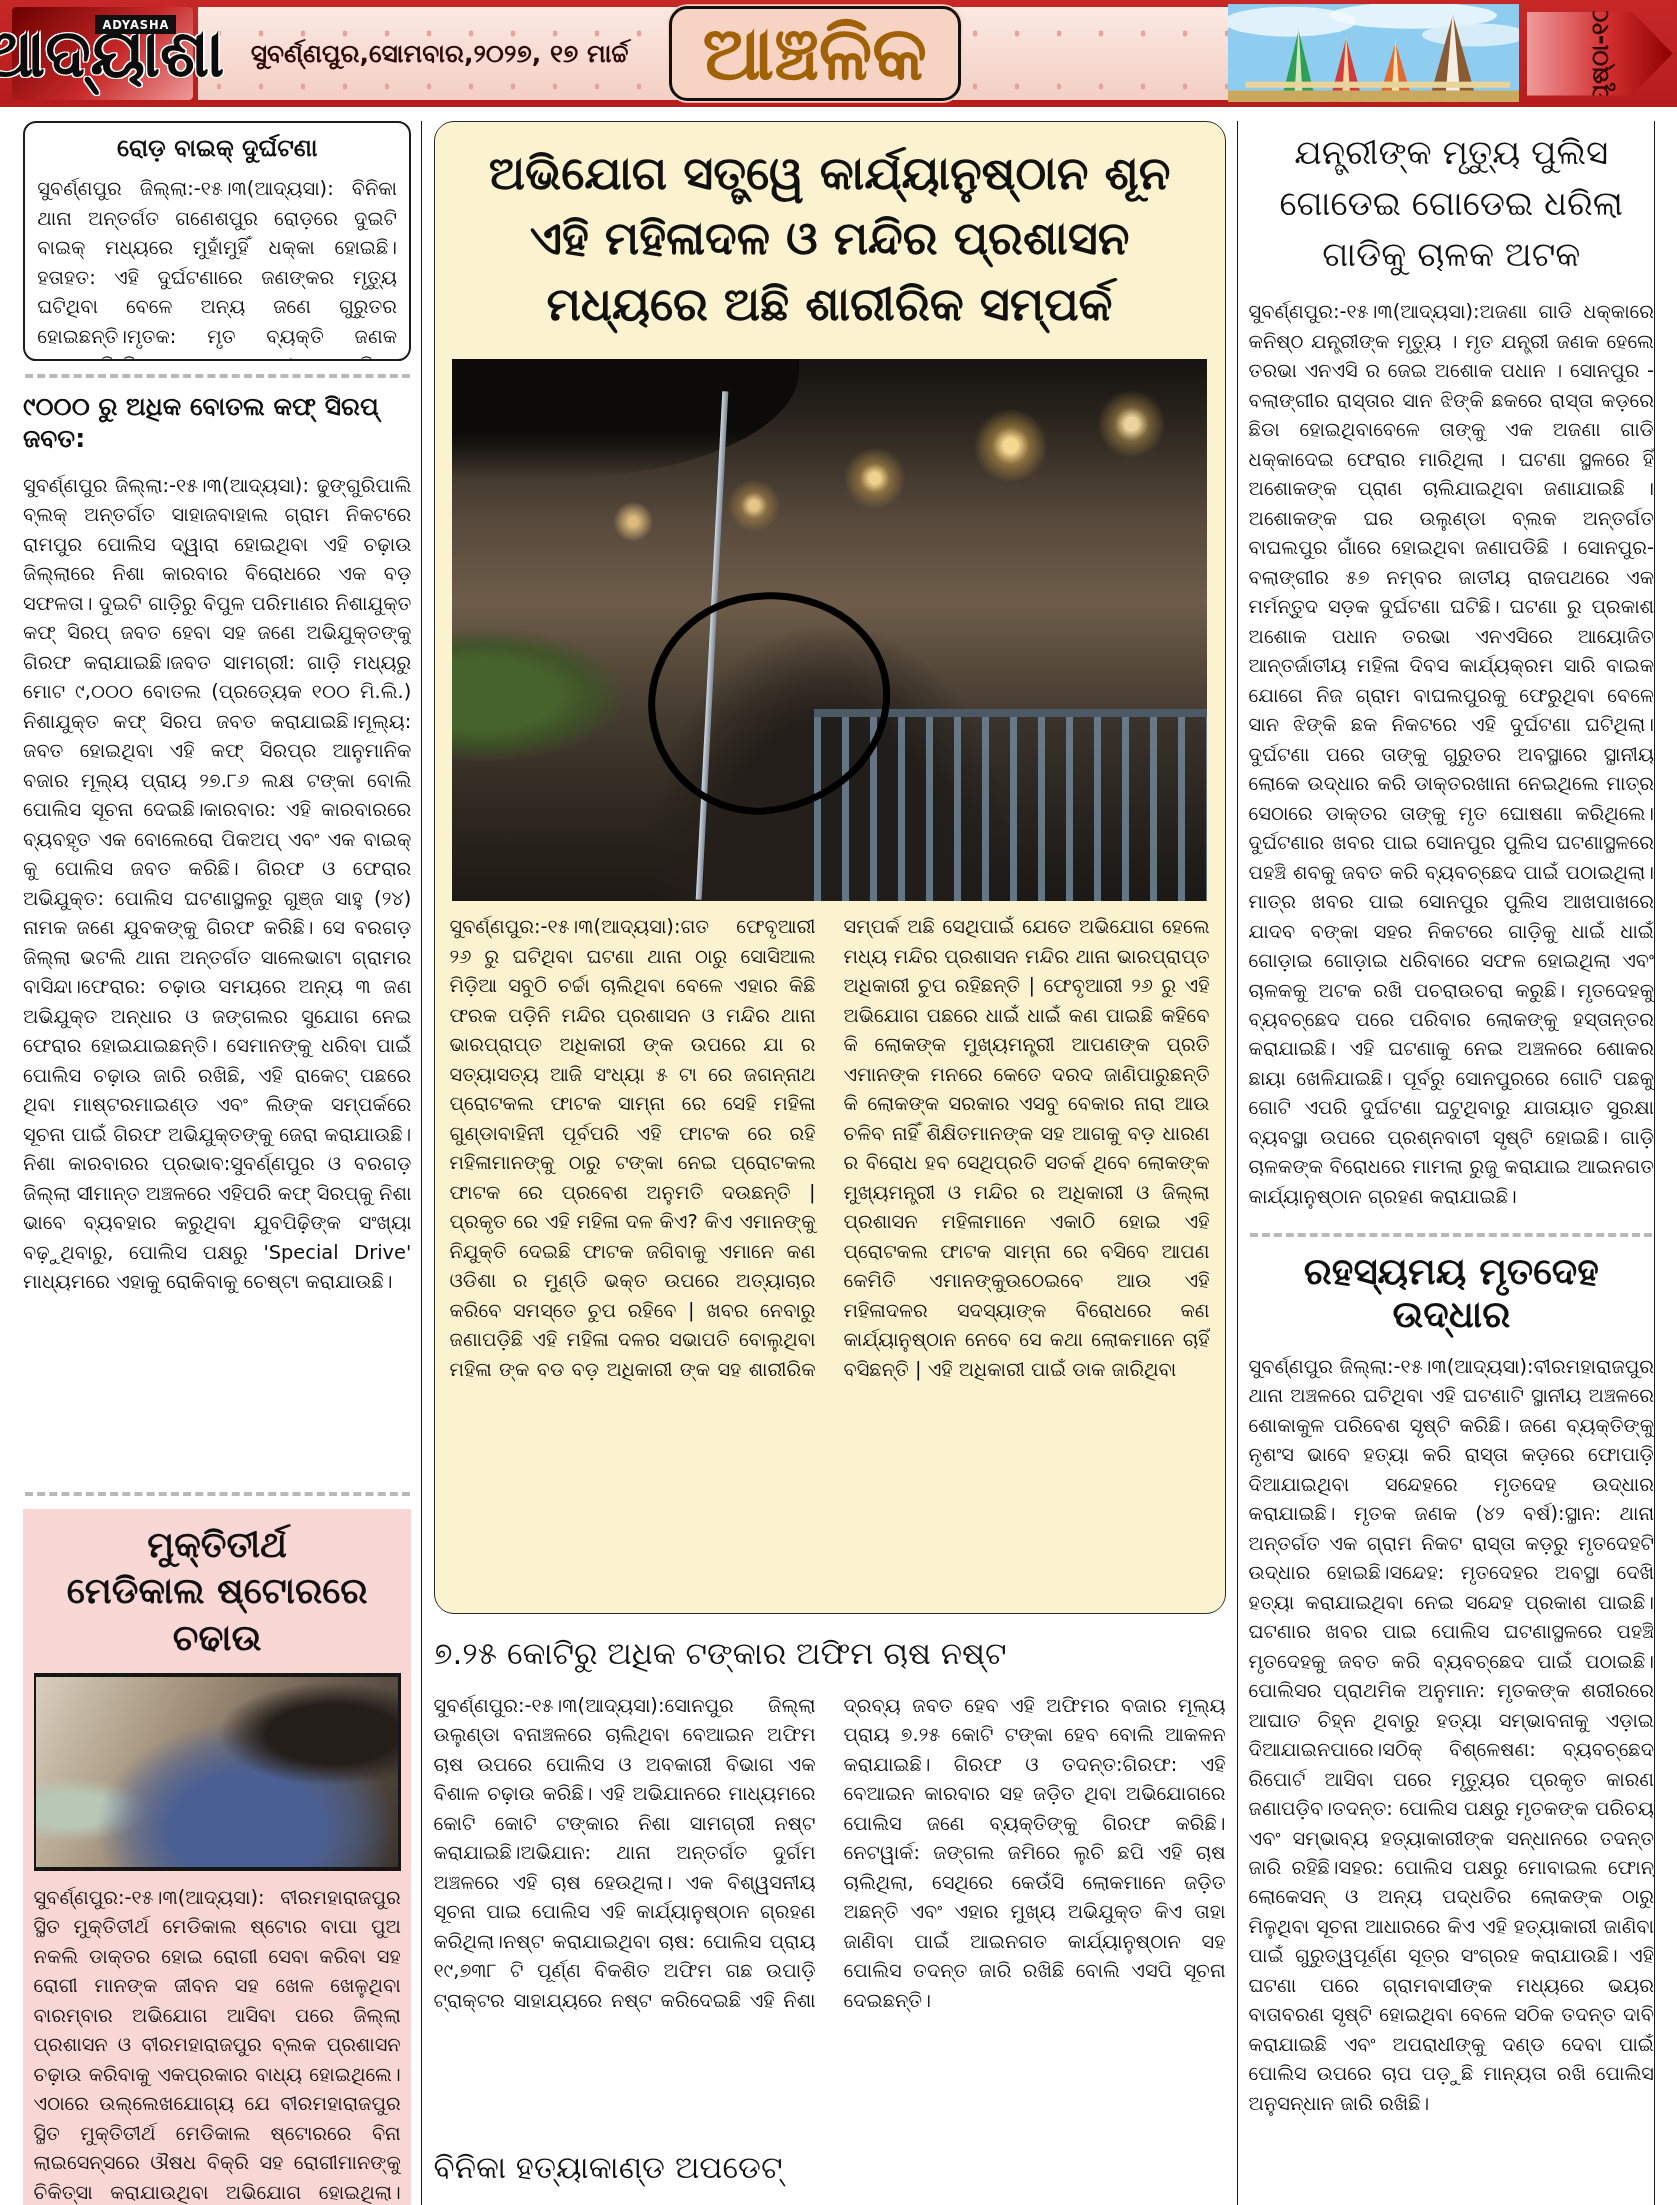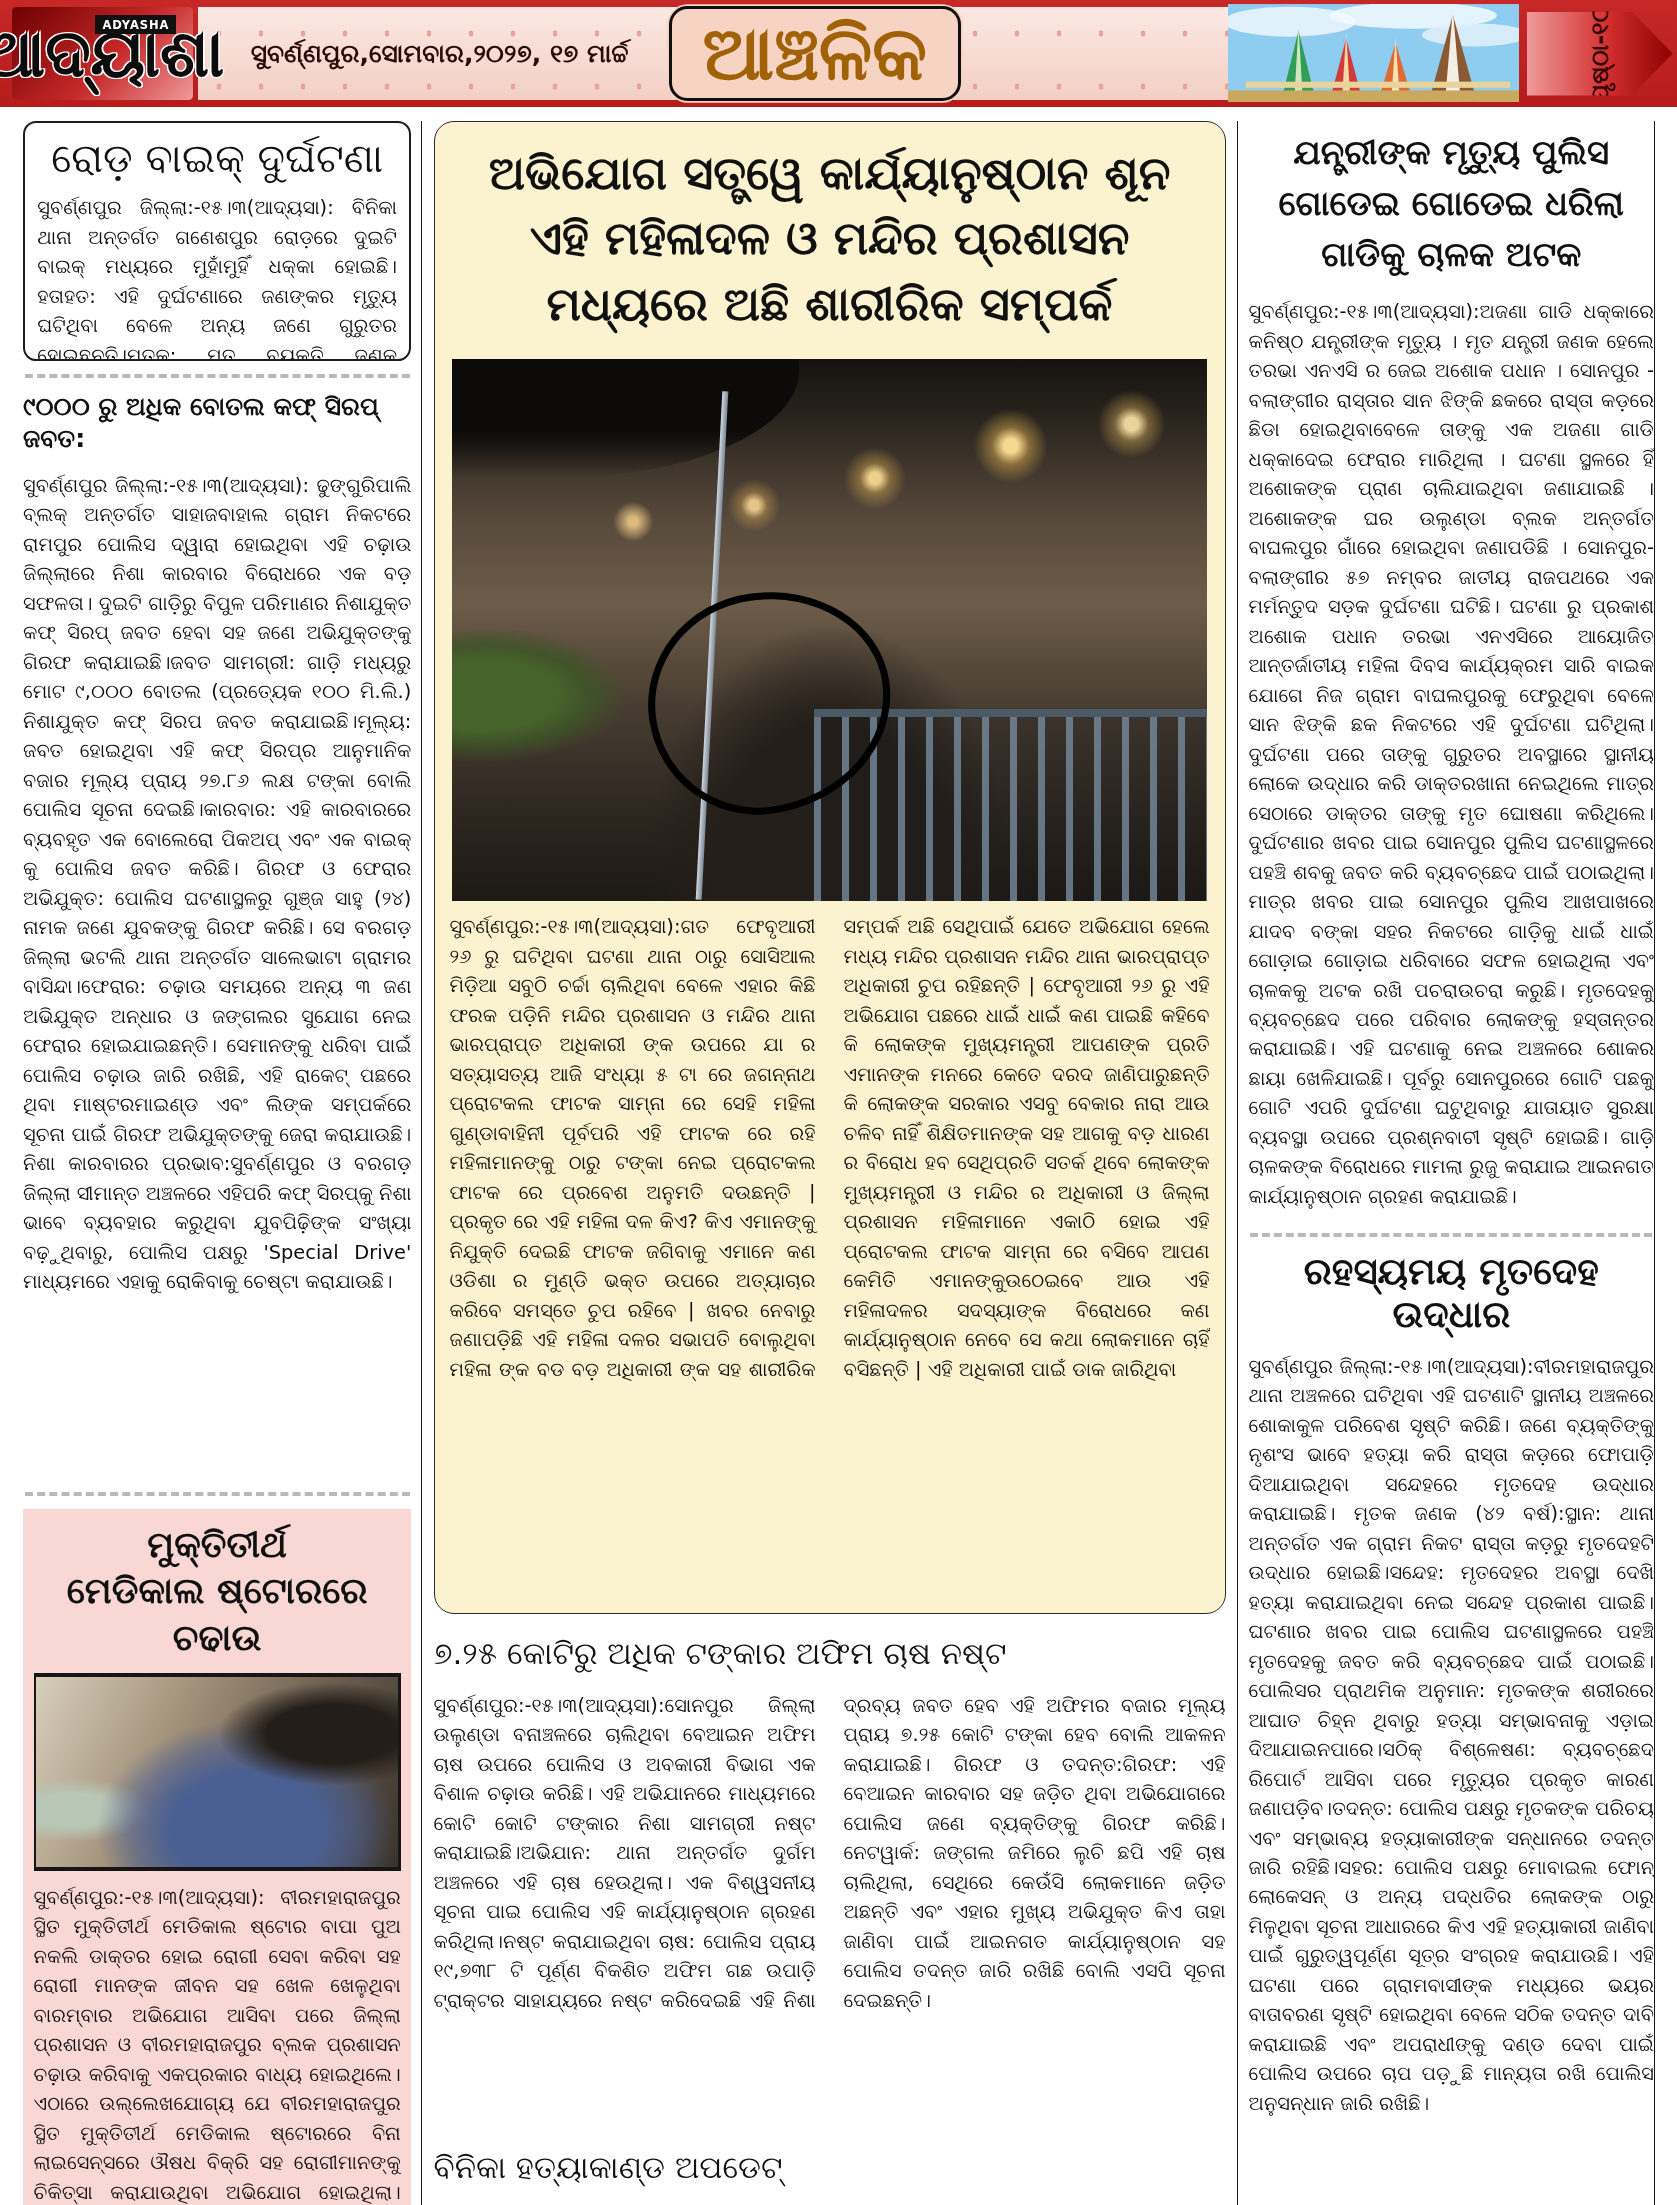--- a/index.html
+++ b/index.html
@@ -35,21 +35,21 @@
            padding:10.6px 22px 0 23px;display:flex;}
   .col{box-sizing:border-box;overflow:hidden;}
   .col-left{width:399px;padding-right:9.7px;border-right:1.3px solid #1a1a1a;}
   .col-center{width:816px;padding:0 11.5px;border-right:1.3px solid #1a1a1a;}
   .col-right{flex:1;padding-left:10.6px;border-right:1.3px solid #1a1a1a;}
   .body-txt{font-size:19.4px;line-height:1.52;text-align:justify;color:#0d0d0d;overflow:hidden;}
   .dotted-sep{border:none;border-top:4.4px dashed #b9b9b9;margin:13.2px 1.8px;}
   
   .box-accident{border:2.2px solid #1c1c1c;border-radius:13.2px;padding:8.8px 12.3px 6.2px;height:240px;
                 box-sizing:border-box;overflow:hidden;}
-  .h-accident{font-size:40px;font-weight:400;text-align:center;margin:2.6px 0 11.5px;line-height:1.2;}
+  .h-accident{font-size:24px;font-weight:700;text-align:center;margin:2.6px 0 11.5px;line-height:1.2;}
   .h-syrup{font-size:25px;font-weight:700;text-align:left;line-height:1.3;margin:11.5px 0 15px;}
   .syrup-body{height:1008px;}
   .pink-box{background:#f8d7d5;margin-top:2.6px;padding:8.8px 10.6px;height:1138px;box-sizing:border-box;overflow:hidden;}
   .h-pink{font-size:36px;font-weight:900;text-align:center;line-height:1.3;margin:3.5px 0 10.6px;}
   .photo-frame{background:#161616;padding:4.4px 2.6px;}
   .photo-left{height:190px;background:
       radial-gradient(ellipse at 82% 30%,#241e1a 0 66px,transparent 115px),
       radial-gradient(ellipse at 58% 80%,#4a5f93 0 75px,rgba(74,95,147,.55) 115px,transparent 150px),
       radial-gradient(ellipse at 10% 70%,#b9c7b6 0 40px,transparent 79px),
       linear-gradient(115deg,#d8cfbd 0%,#a4937c 35%,#6e6052 65%,#3a332c 100%);}
@@ -73,21 +73,21 @@
   .railing{position:absolute;bottom:0;right:0;width:52%;height:34%;
       background:repeating-linear-gradient(90deg,rgba(112,132,150,.85) 0 7px,rgba(20,22,26,.2) 7px 28px);
       border-top:8px solid #4c5a66;}
   .pole{position:absolute;top:6%;left:34%;width:6.2px;height:94%;background:linear-gradient(90deg,#cfd8e2,#7b8691);transform:rotate(3deg);}
   .oval-mark{position:absolute;top:43%;left:26%;width:229px;height:207px;border:7px solid #000;
              border-radius:48% 52% 55% 45%/50% 48% 52% 50%;transform:rotate(-8deg);}
   .cream-body{margin-top:11.5px;height:631px;column-count:2;column-gap:28px;}
   .h-section{font-size:31px;font-weight:400;text-align:left;line-height:1.3;margin:19.4px 0 17.6px;}
   .opium-body{height:437px;column-count:2;column-gap:28px;}
   
-  .h-engineer{font-size:34px;font-weight:700;text-align:center;line-height:1.5;margin:6.2px 0 17.6px;}
+  .h-engineer{font-size:34px;font-weight:400;text-align:center;line-height:1.5;margin:6.2px 0 17.6px;}
   .engineer-body{height:922px;}
   .h-mystery{font-size:37px;font-weight:900;text-align:center;margin:13.2px 0 16px;}
   .mystery-body{height:878px;}
 </style>
 </head>
 <body>
 
 <div id="page">
 
   <div class="masthead">

